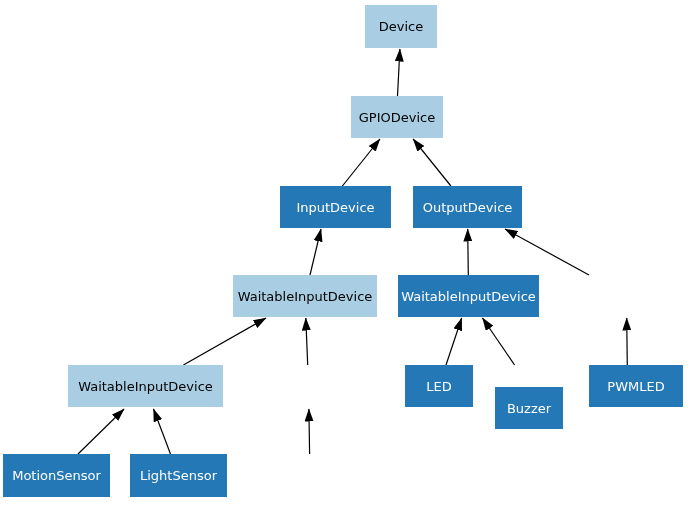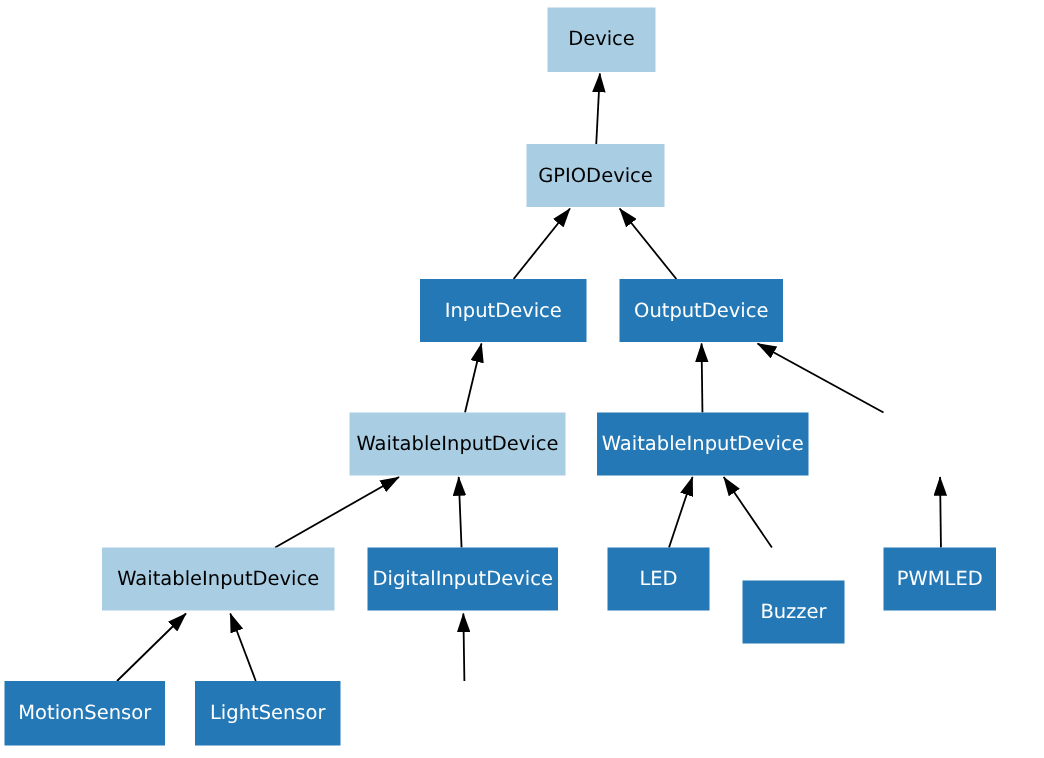--- a/index.html
+++ b/index.html
@@ -87,30 +87,27 @@
   </div>
   <div class="node light" style="left:233px; top:275px; width:144px; height:42px;">
     <span>WaitableInputDevice</span>
   </div>
   <div class="node dark" style="left:398px; top:275px; width:141px; height:42px;">
     <span>WaitableInputDevice</span>
   </div>
   <div class="node light" style="left:68px;  top:365px; width:155px; height:42px;">
     <span>WaitableInputDevice</span>
   </div>
-  <div class="node dark" style="left:245px; top:365px; width:127px; height:42px;">
-    <span>DigitalInputDevice</span>
-  </div>
   <div class="node dark" style="left:405px; top:365px; width:68px;  height:42px;">
     <span>LED</span>
   </div>
   <div class="node dark" style="left:495px; top:365px; width:68px;  height:42px;margin-top:22px;">
     <span>Buzzer</span>
   </div>
-  <div class="node dark" style="left:589px; top:365px; width:75px;  height:42px;">
+  <div class="node dark" style="left:589px; top:365px; width:94px;  height:42px;">
     <span>PWMLED</span>
   </div>
   <div class="node dark" style="left:3px;   top:454px; width:107px; height:43px;">
     <span>MotionSensor</span>
   </div>
   <div class="node dark" style="left:130px; top:454px; width:97px;  height:43px;">
     <span>LightSensor</span>
   </div>
 
 </div>

